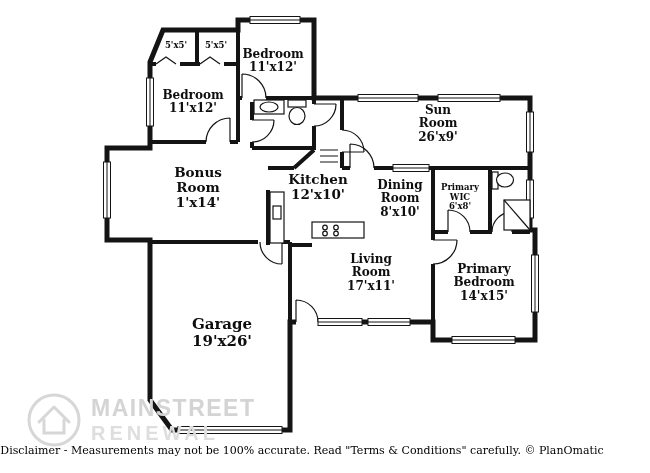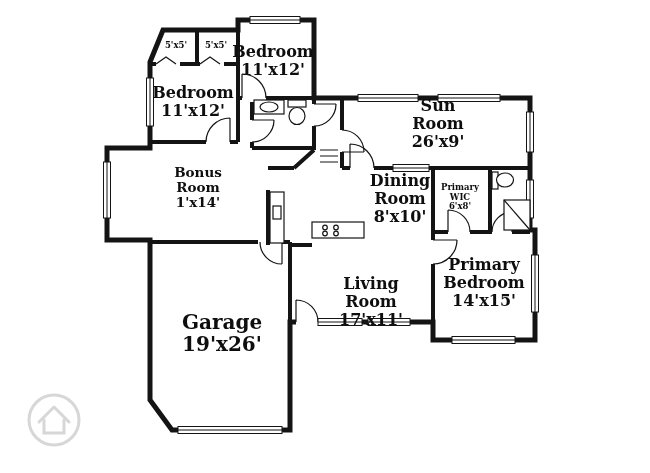--- a/index.html
+++ b/index.html
@@ -9,23 +9,23 @@
     overflow:hidden;
     font-family:"DejaVu Serif","Liberation Serif",serif;
   }
   svg.plan { position:absolute; left:0; top:0; }
   .label {
     position:absolute; transform:translate(-50%,-50%);
     text-align:center; white-space:pre-line;
     font-weight:bold; color:#0e0e0e; line-height:1.12;
   }
   .sz-sm { font-size:8.5px; }
-  .sz-md { font-size:16px; }
+  .sz-md { font-size:12px; }
   .sz-lg { font-size:13.5px; }
-  .sz-xl { font-size:20px; }
+  .sz-xl { font-size:15px; }
   .watermark {
     position:absolute; left:26px; top:392px;
     display:flex; align-items:center; gap:9px;
     color:#d7d7d7;
     font-family:"Liberation Sans","DejaVu Sans",sans-serif;
   }
   .wm-text { display:flex; flex-direction:column; }
   .wm-line1 { font-size:23px; font-weight:bold; letter-spacing:1.5px; color:#d4d4d4; }
   .wm-line2 { font-size:20px; font-weight:bold; letter-spacing:4px; color:#dedede; }
   .disclaimer {
@@ -136,39 +136,44 @@
   <div class="label sz-md" style="left:273px;top:61px">Bedroom
 11'x12'</div>
   <div class="label sz-md" style="left:193px;top:102px">Bedroom
 11'x12'</div>
   <div class="label sz-md" style="left:438px;top:124px">Sun
 Room
 26'x9'</div>
   <div class="label sz-lg" style="left:198px;top:188px">Bonus
 Room
 1'x14'</div>
+  <div class="label sz-lg" style="left:318px;top:187px">Kitchen
+12'x10'</div>
   <div class="label sz-md" style="left:400px;top:199px">Dining
 Room
 8'x10'</div>
   <div class="label sz-sm" style="left:460px;top:197px">Primary
 WIC
 6'x8'</div>
-  <div class="label sz-md" style="left:371px;top:302px">Living
+  <div class="label sz-md" style="left:371px;top:273px">Living
 Room
 17'x11'</div>
   <div class="label sz-md" style="left:484px;top:283px">Primary
 Bedroom
 14'x15'</div>
   <div class="label sz-xl" style="left:222px;top:333px">Garage
 19'x26'</div>
 
   <div class="watermark">
     <svg width="56" height="56" viewBox="0 0 56 56">
       <circle cx="28" cy="28" r="25" fill="none" stroke="#d7d7d7" stroke-width="3"></circle>
       <path d="M13,30 L28,15 L43,30" fill="none" stroke="#d7d7d7" stroke-width="3" stroke-linecap="round" stroke-linejoin="round"></path>
       <path d="M18,28 V41 H38 V28" fill="none" stroke="#d7d7d7" stroke-width="3" stroke-linecap="round"></path>
     </svg>
     <div class="wm-text">
+      <span class="wm-line1">MAINSTREET</span>
+      <span class="wm-line2">RENEWAL</span>
     </div>
   </div>
 
+  <div class="disclaimer">Disclaimer - Measurements may not be 100% accurate. Read "Terms &amp; Conditions" carefully. © PlanOmatic</div>
 
 </div>
 
 </body></html>

